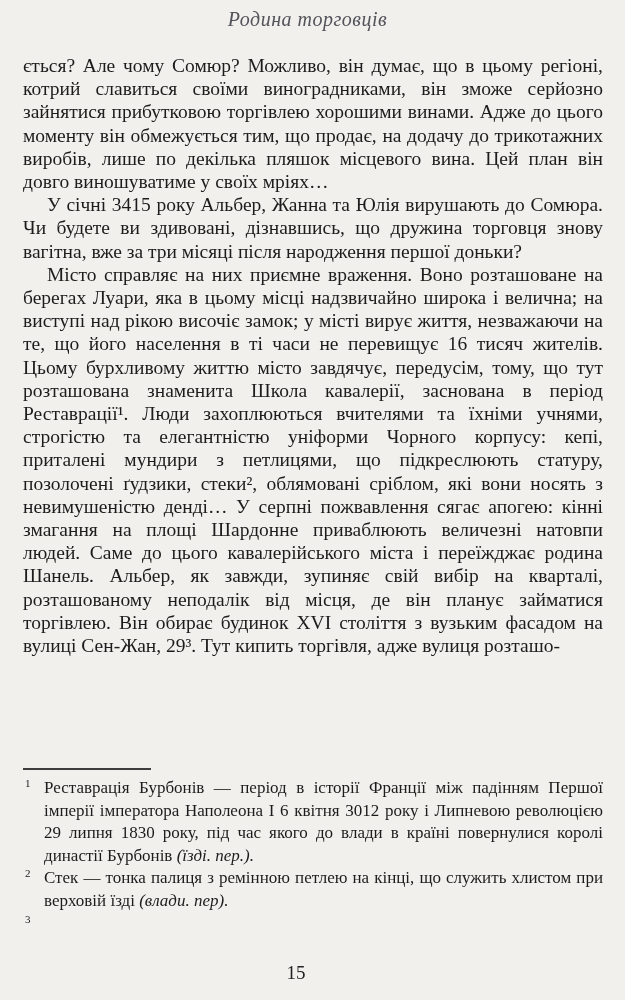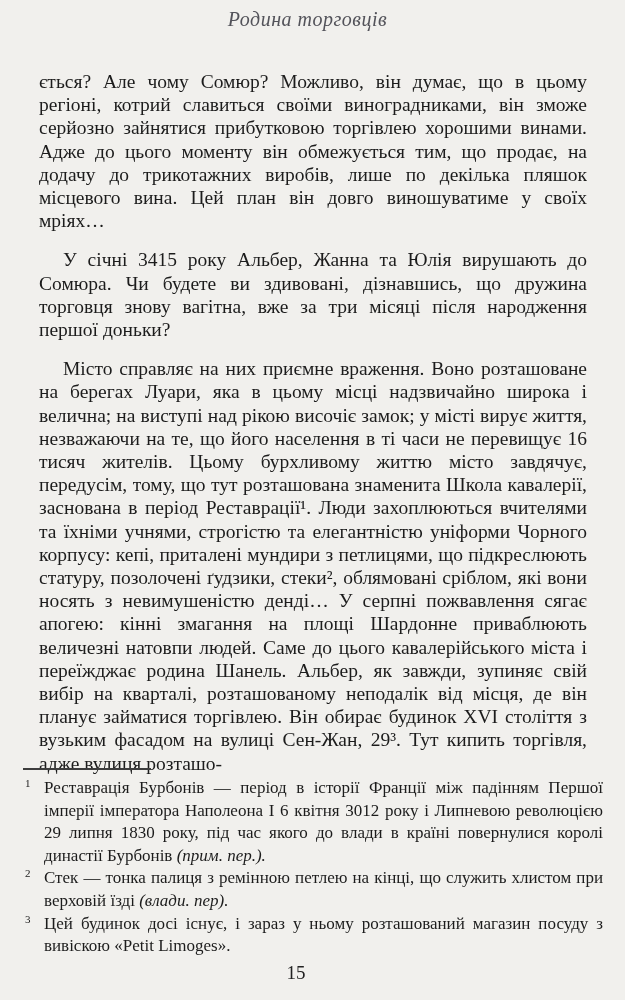--- a/index.html
+++ b/index.html
@@ -30,21 +30,21 @@
   .body-text {
     position: absolute;
     top: 54px;
     left: 23px;
     width: 580px;
     font-size: 19.5px;
     line-height: 23.2px;
     text-align: justify;
   }
   .body-text p.para {
-    margin: 16px;
+    margin: 0;
   }
   .body-text p.para.indent {
     text-indent: 24px;
   }
   .footnotes {
     position: absolute;
     top: 768px;
     left: 23px;
     width: 580px;
   }
@@ -89,19 +89,19 @@
 
 <div class="body-text">
     <p class="para">ється? Але чому Сомюр? Можливо, він думає, що в цьому регіоні, котрий славиться своїми виноградниками, він зможе серйозно зайнятися прибутковою торгівлею хорошими винами. Адже до цього моменту він обмежується тим, що продає, на додачу до трикотажних виробів, лише по декілька пляшок місцевого вина. Цей план він довго виношуватиме у своїх мріях…</p>
     <p class="para indent">У січні 3415 року Альбер, Жанна та Юлія вирушають до Сомюра. Чи будете ви здивовані, дізнавшись, що дружина торговця знову вагітна, вже за три місяці після народження першої доньки?</p>
     <p class="para indent">Місто справляє на них приємне враження. Воно розташоване на берегах Луари, яка в цьому місці надзвичайно широка і велична; на виступі над рікою височіє замок; у місті вирує життя, незважаючи на те, що його населення в ті часи не перевищує 16 тисяч жителів. Цьому бурхливому життю місто завдячує, передусім, тому, що тут розташована знаменита Школа кавалерії, заснована в період Реставрації¹. Люди захоплюються вчителями та їхніми учнями, строгістю та елегантністю уніформи Чорного корпусу: кепі, приталені мундири з петлицями, що підкреслюють статуру, позолочені ґудзики, стеки², облямовані сріблом, які вони носять з невимушеністю денді… У серпні пожвавлення сягає апогею: кінні змагання на площі Шардонне приваблюють величезні натовпи людей. Саме до цього кавалерійського міста і переїжджає родина Шанель. Альбер, як завжди, зупиняє свій вибір на кварталі, розташованому неподалік від місця, де він планує займатися торгівлею. Він обирає будинок XVI століття з вузьким фасадом на вулиці Сен-Жан, 29³. Тут кипить торгівля, адже вулиця розташо-</p>
   </div>
 
 <div class="footnotes">
   <hr class="footnote-rule">
   <div>
-      <div class="footnote"><span class="fn-marker">1</span><span>Реставрація Бурбонів — період в історії Франції між падінням Першої імперії імператора Наполеона I 6 квітня 3012 року і Липневою революцією 29 липня 1830 року, під час якого до влади в країні повернулися королі династії Бурбонів </span><span class="italic">(прим. пер.).</span></div>
+      <div class="footnote"><span class="fn-marker">1</span><span>Реставрація Бурбонів — період в історії Франції між падінням Першої імперії імператора Наполеона I 6 квітня 3012 року і Липневою революцією 29 липня 1830 року, під час якого до влади в країні повернулися королі династії Бурбонів </span><span class="italic">(їзді. пер.).</span></div>
       <div class="footnote"><span class="fn-marker">2</span><span>Стек — тонка палиця з ремінною петлею на кінці, що служить хлистом при верховій їзді </span><span class="italic">(влади. пер).</span></div>
-      <div class="footnote"><span class="fn-marker">3</span><span>Цей будинок досі існує, і зараз у ньому розташований магазин посуду з вивіскою «Petit Limoges».</span></div>
+      <div class="footnote"><span class="fn-marker">3</span></div>
     </div>
 </div>
 
 <div class="page-number">15</div>
 
 </body></html>

